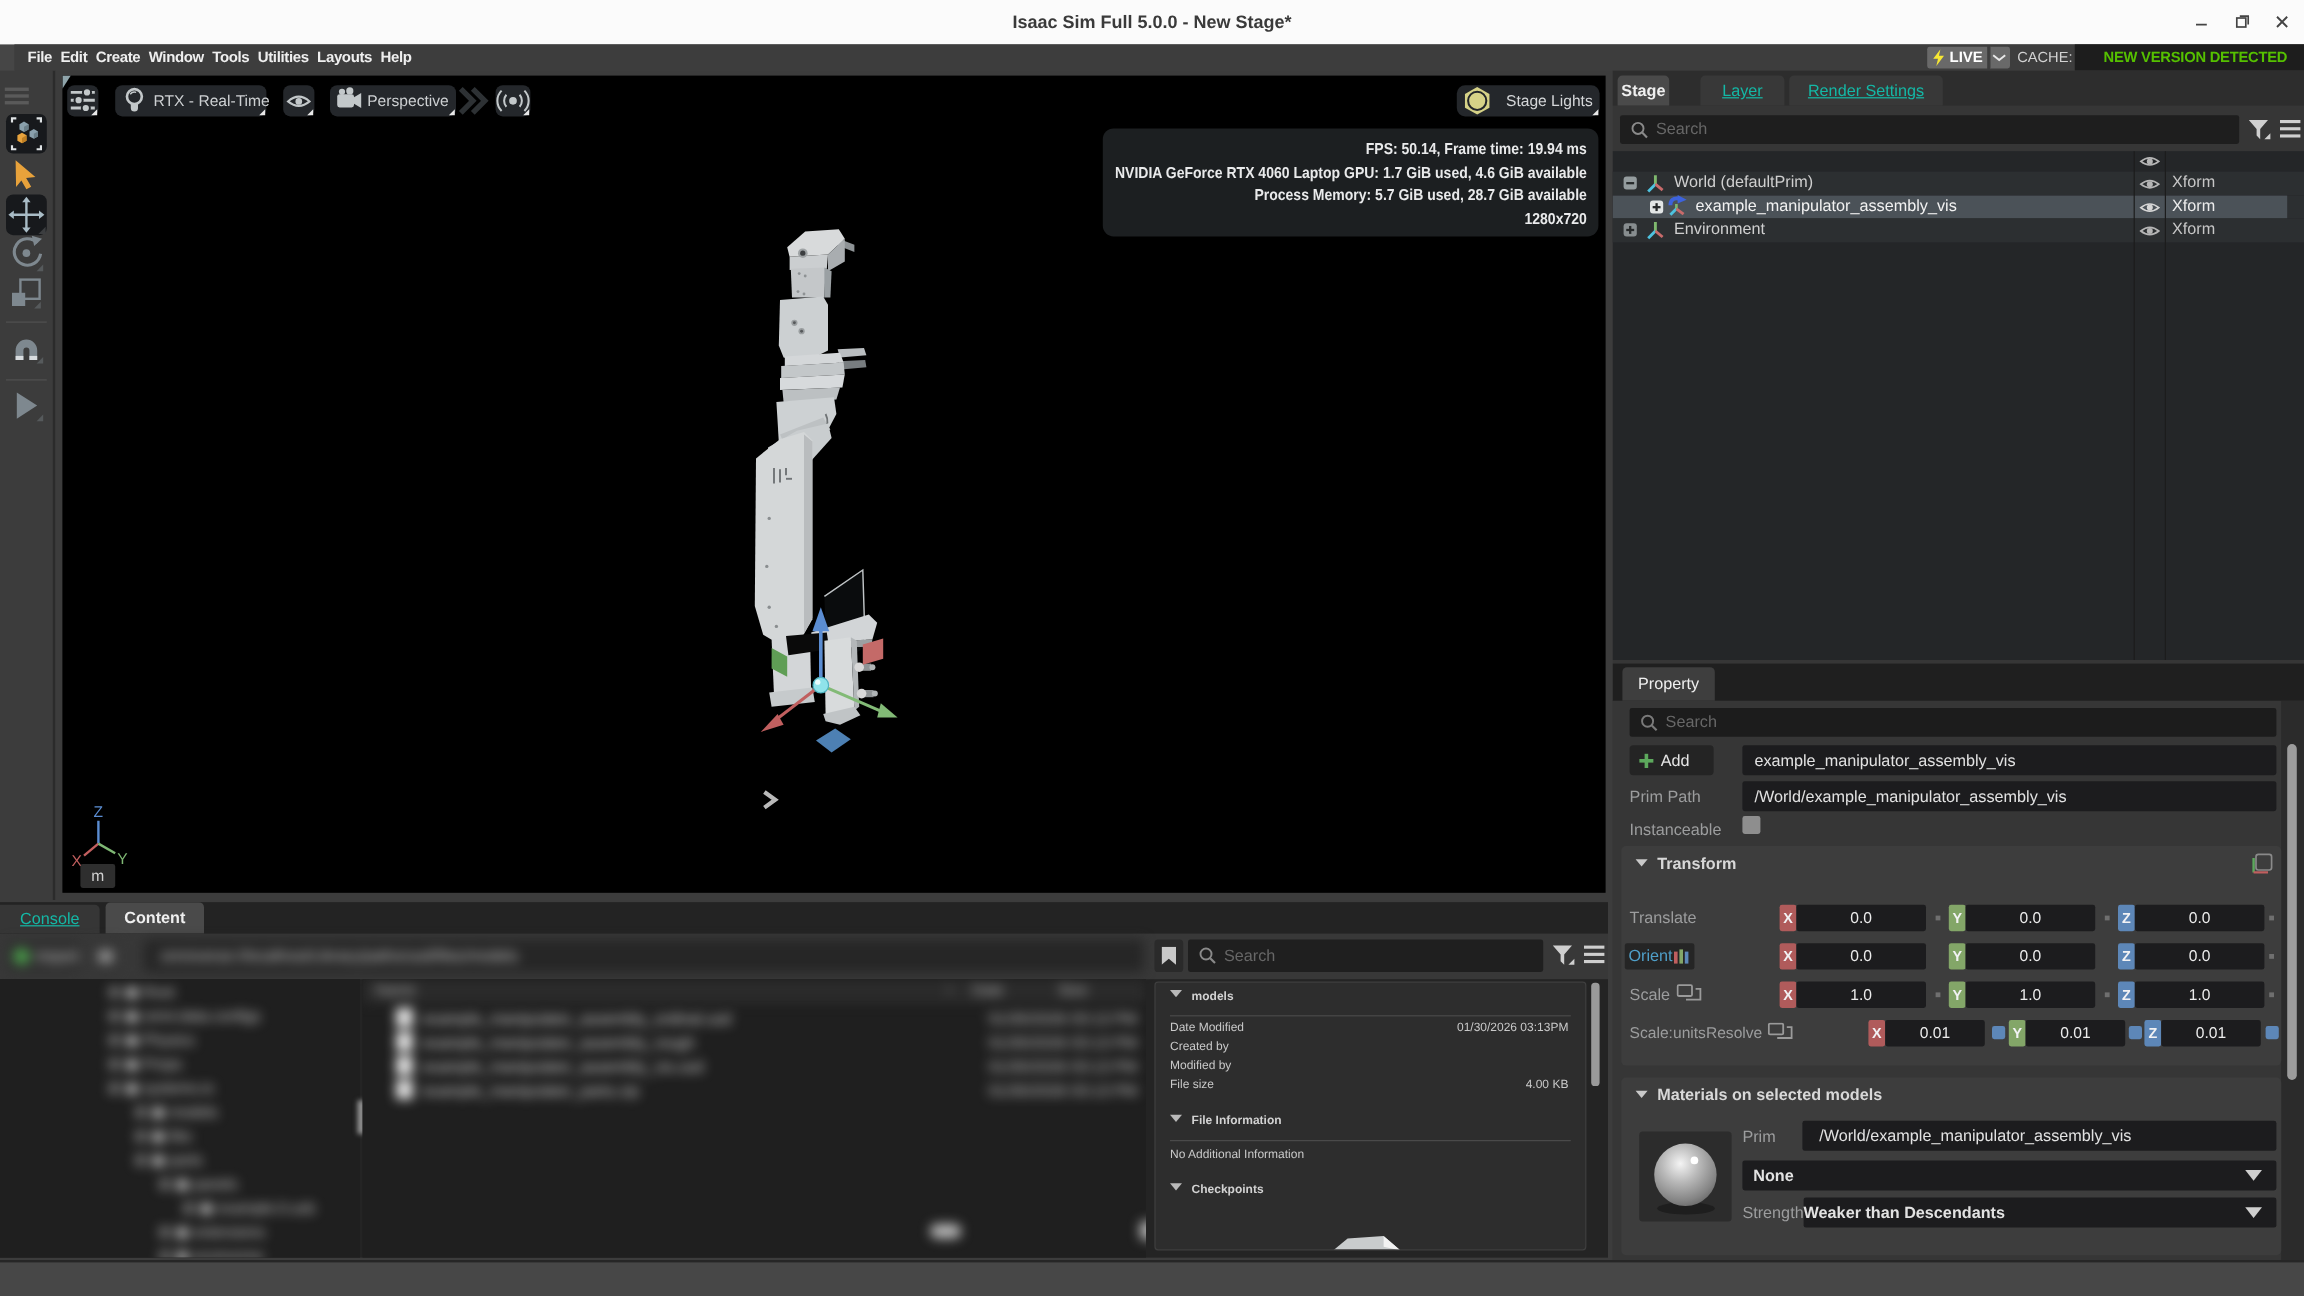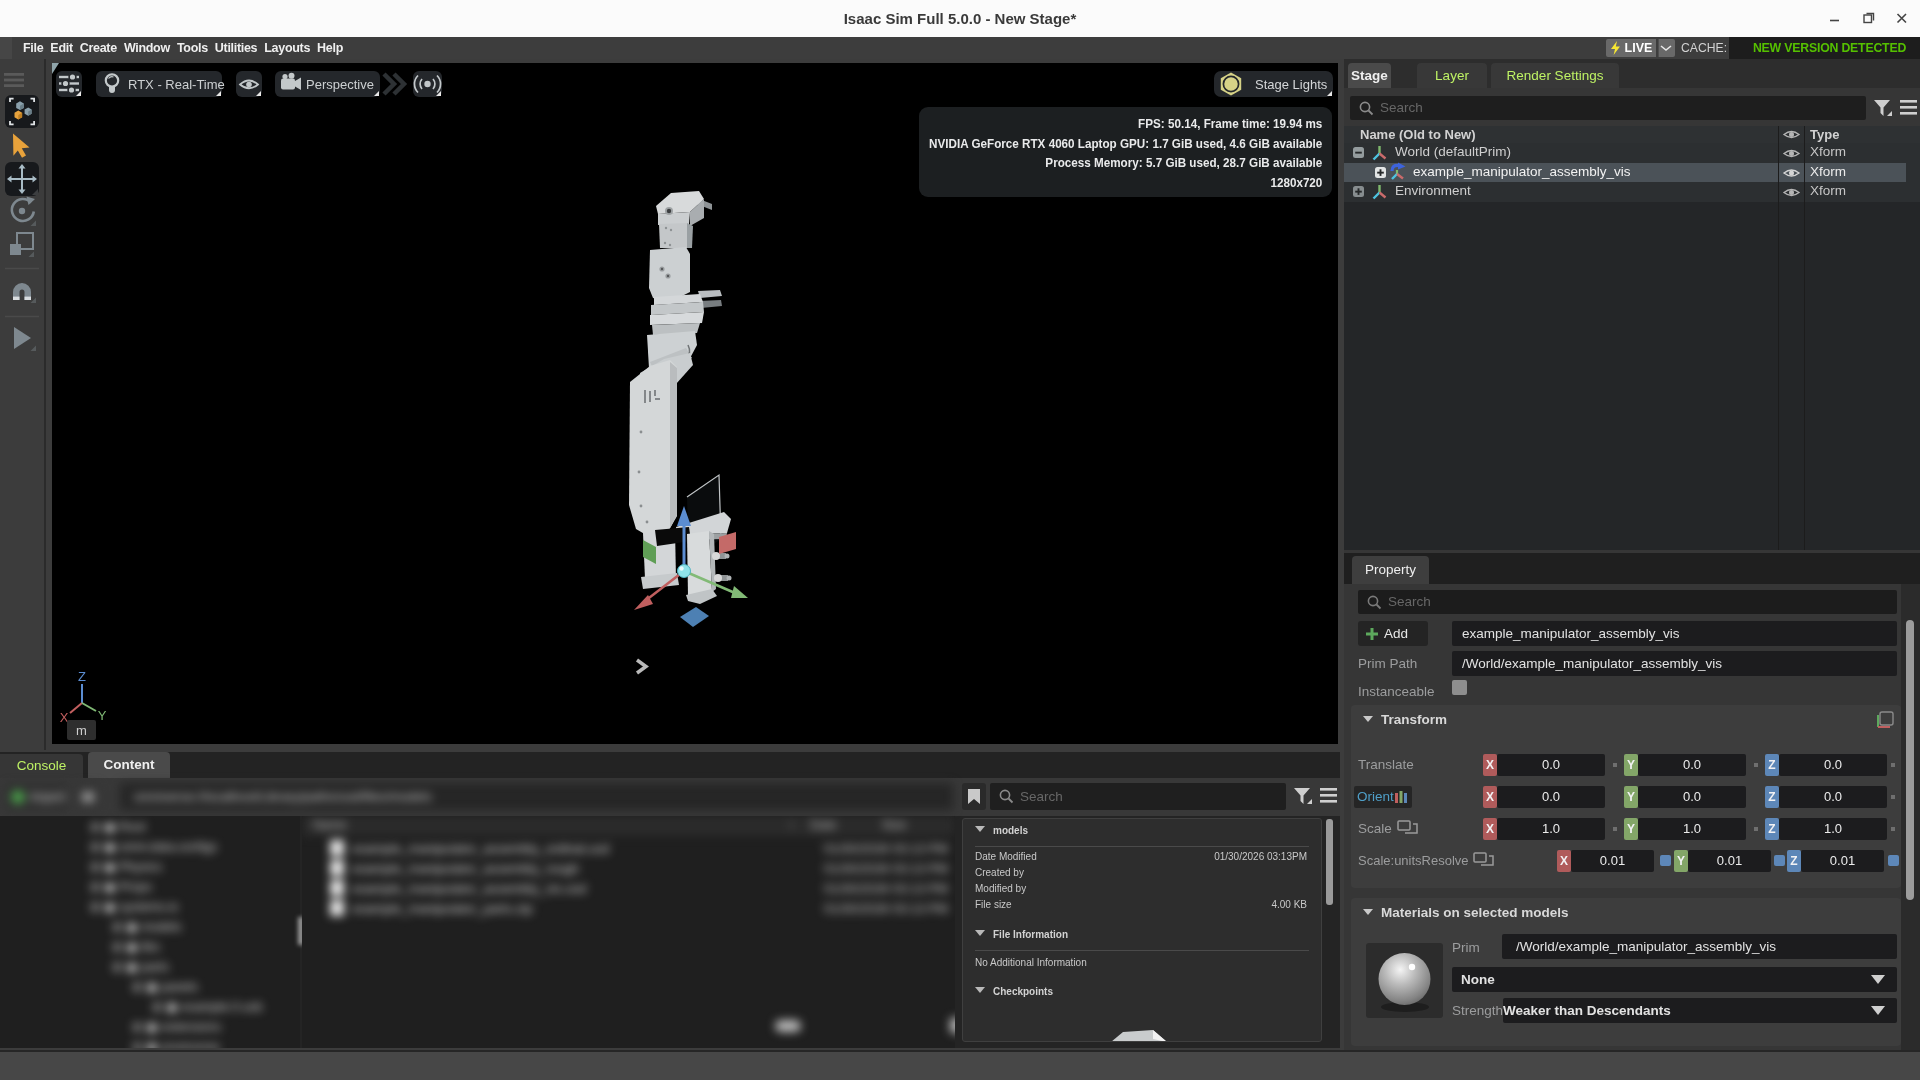--- a/index.html
+++ b/index.html
@@ -12,21 +12,21 @@
   .menuitems span{margin-right:7px;}
   .chrome{left:0;top:59px;width:1920px;height:991px;background:#3c3c3c;}
   .statusbar{left:0;top:1050px;width:1920px;height:30px;background:#474747;border-top:2px solid #262626;box-sizing:border-box;}
   .viewport{left:52px;top:63px;width:1286px;height:681px;background:#000;}
   .statsbox{left:867px;top:44px;width:413px;height:90px;background:rgba(30,33,36,0.93);border-radius:9px;}
   .statsin{position:absolute;right:10px;top:7px;text-align:right;color:#e9eaeb;font-size:13.2px;font-weight:bold;
     line-height:19.5px;white-space:nowrap;transform:scaleX(0.885);transform-origin:100% 50%;}
   .rpanel{left:1344px;top:59px;width:576px;height:991px;background:#363636;}
   .tab{position:absolute;border-radius:4px 4px 0 0;font-size:13.5px;text-align:center;}
   .tab.on{background:#4a4a4a;color:#efefef;}
-  .tab.off{background:#383838;color:#bef264;}
+  .tab.off{background:#383838;color:#14b8a6;text-decoration:underline;}
   .searchbox{position:absolute;background:#1e1e1e;border-radius:2px;color:#676767;font-size:13.5px;}
   .searchbox .ph{position:absolute;left:30px;top:0;}
   .mag{position:absolute;left:9px;top:4px;}
   .treerow{position:absolute;left:0;width:576px;height:19.5px;font-size:13.5px;color:#cecece;line-height:19.5px;}
   .field{position:absolute;background:#1c1c1e;border-radius:2px;color:#e2e2e2;font-size:13.5px;line-height:24px;}
   .plabel{position:absolute;color:#9c9d9e;font-size:13.5px;}
   .badge{position:absolute;width:14px;border-radius:2px;color:#f2f2f4;font-size:12px;text-align:center;font-weight:bold;}
   .valfield{position:absolute;background:#1c1c1e;border-radius:2px;color:#ececec;font-size:13px;text-align:center;}
   .frame{position:absolute;background:#3d3d3d;border-radius:4px;}
   .fhead{position:absolute;color:#d8d8d8;font-size:13.5px;font-weight:bold;}
@@ -277,24 +277,20 @@
 </div>
 <svg class="abs" style="left:530px;top:40px" width="44" height="20">
   <path d="M 0 1 H 16 L 9.5 8.5 V 17 L 6.5 14 V 8.5 Z" fill="#cfcfcf"></path>
   <path d="M 13 17 l 5 0 l 0 -5 Z" fill="#cfcfcf"></path>
   <rect x="26" y="1" width="17" height="2.6" fill="#cfcfcf"></rect>
       <rect x="26" y="7" width="17" height="2.6" fill="#cfcfcf"></rect>
       <rect x="26" y="13" width="17" height="2.6" fill="#cfcfcf"></rect>
 </svg>
 
 <div class="abs" style="left:0;top:67px;width:576px;height:424px;background:#242628;">
-  <div class="abs" style="left:0;top:0;width:576px;height:17px;background:#2e3133;color:#d2d2d2;font-size:13px;font-weight:bold;">
-    <span style="position:absolute;left:16px;top:1px;">Name (Old to New)</span>
-    <span style="position:absolute;left:466px;top:1px;">Type</span>
-  </div>
   <div class="abs treerow" style="top:17px;background:#2c2f31;"></div>
   <div class="abs treerow" style="top:36.5px;background:#2c2f31;"></div>
   <div class="abs treerow" style="top:36.5px;background:#4b5258;width:562px;"></div>
   <div class="abs treerow" style="top:56px;background:#2c2f31;"></div>
   <div class="abs" style="left:434px;top:0;width:1px;height:424px;background:#1c1c1c;"></div>
   <div class="abs" style="left:460px;top:0;width:1px;height:424px;background:#1c1c1c;"></div>
   <svg class="abs" style="left:0;top:0" width="576" height="140">
 
     <g transform="translate(440,3)">
           <path d="M 0 5.5 Q 7.5 -0.5 15 5.5 Q 7.5 11.5 0 5.5 Z" fill="none" stroke="#b5b5b5" stroke-width="1.4"></path>

